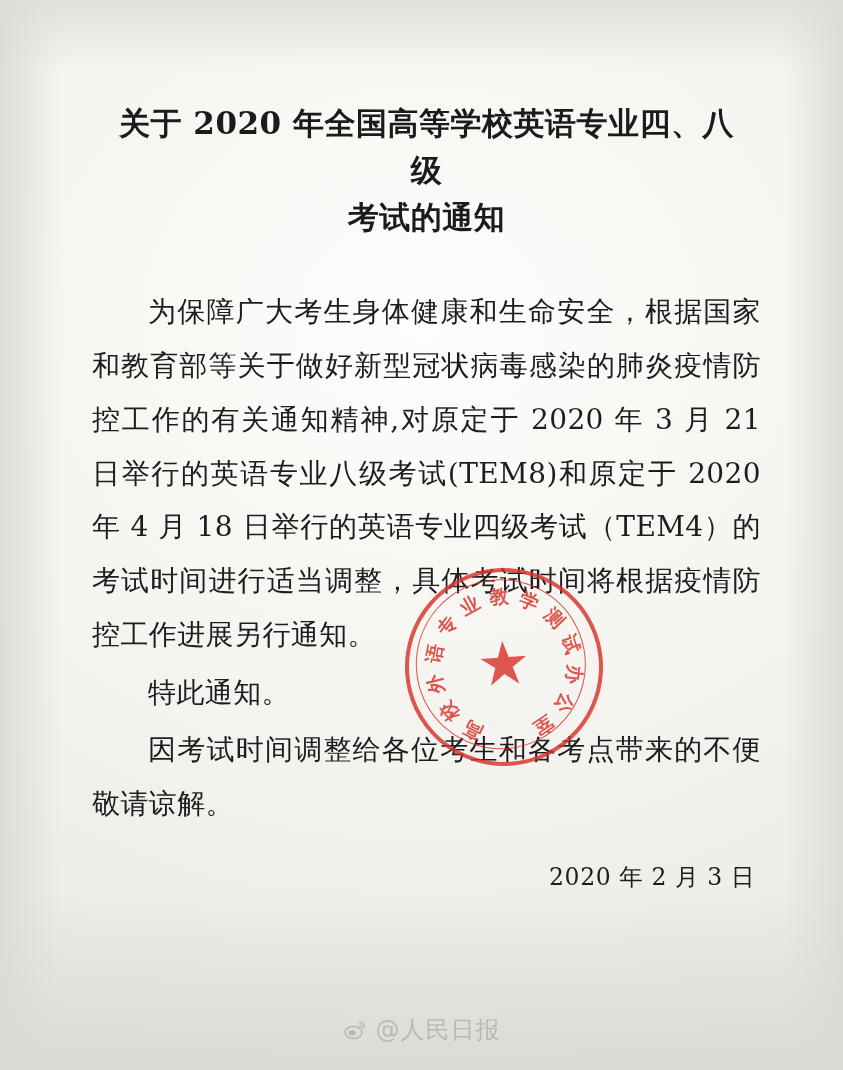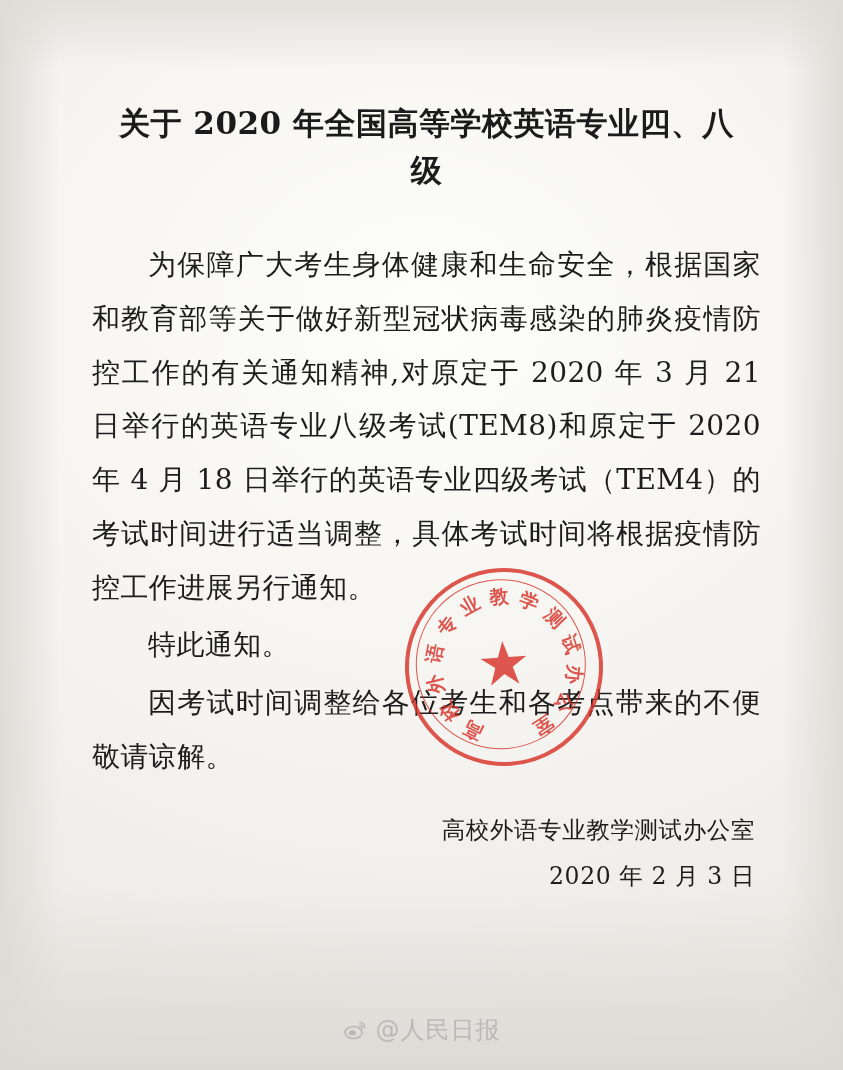--- a/index.html
+++ b/index.html
@@ -176,28 +176,28 @@
 
   <div class="paper-shade-top"></div>
   <div class="paper-shade-left"></div>
   <div class="paper-shade-right"></div>
   <div class="paper-shade-bottom"></div>
 
   <div class="doc-body">
 
     <h1 class="doc-title">
       <span>关于 2020 年全国高等学校英语专业四、八级</span><br>
+      <span>考试的通知</span>
     </h1>
 
     <p class="para">为保障广大考生身体健康和生命安全，根据国家和教育部等关于做好新型冠状病毒感染的肺炎疫情防控工作的有关通知精神,对原定于 2020 年 3 月 21 日举行的英语专业八级考试(TEM8)和原定于 2020 年 4 月 18 日举行的英语专业四级考试（TEM4）的考试时间进行适当调整，具体考试时间将根据疫情防控工作进展另行通知。</p>
     <p class="para">特此通知。</p>
     <p class="para">因考试时间调整给各位考生和各考点带来的不便敬请谅解。</p>
 
     <div class="sign-block">
-      <div class="sign-line">高校外语专业教学测试办公室</div>
       <div class="sign-line">2020 年 2 月 3 日</div>
     </div>
 
   </div>
 
   <div class="seal">
     <div class="seal-inner-ring"></div>
     <div class="seal-star"></div>
     <div class="seal-text" id="seal-arc">
         <span style="transform: translate(-35px, 60.6218px) rotate(-150deg) translate(-50%, -50%);">高</span>

